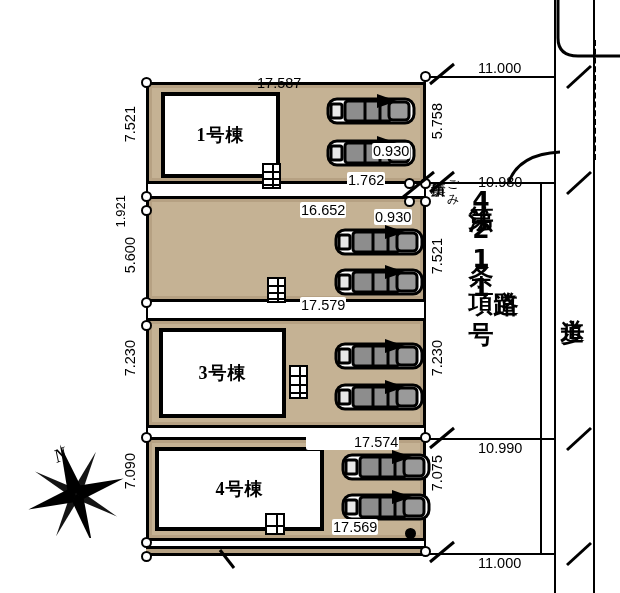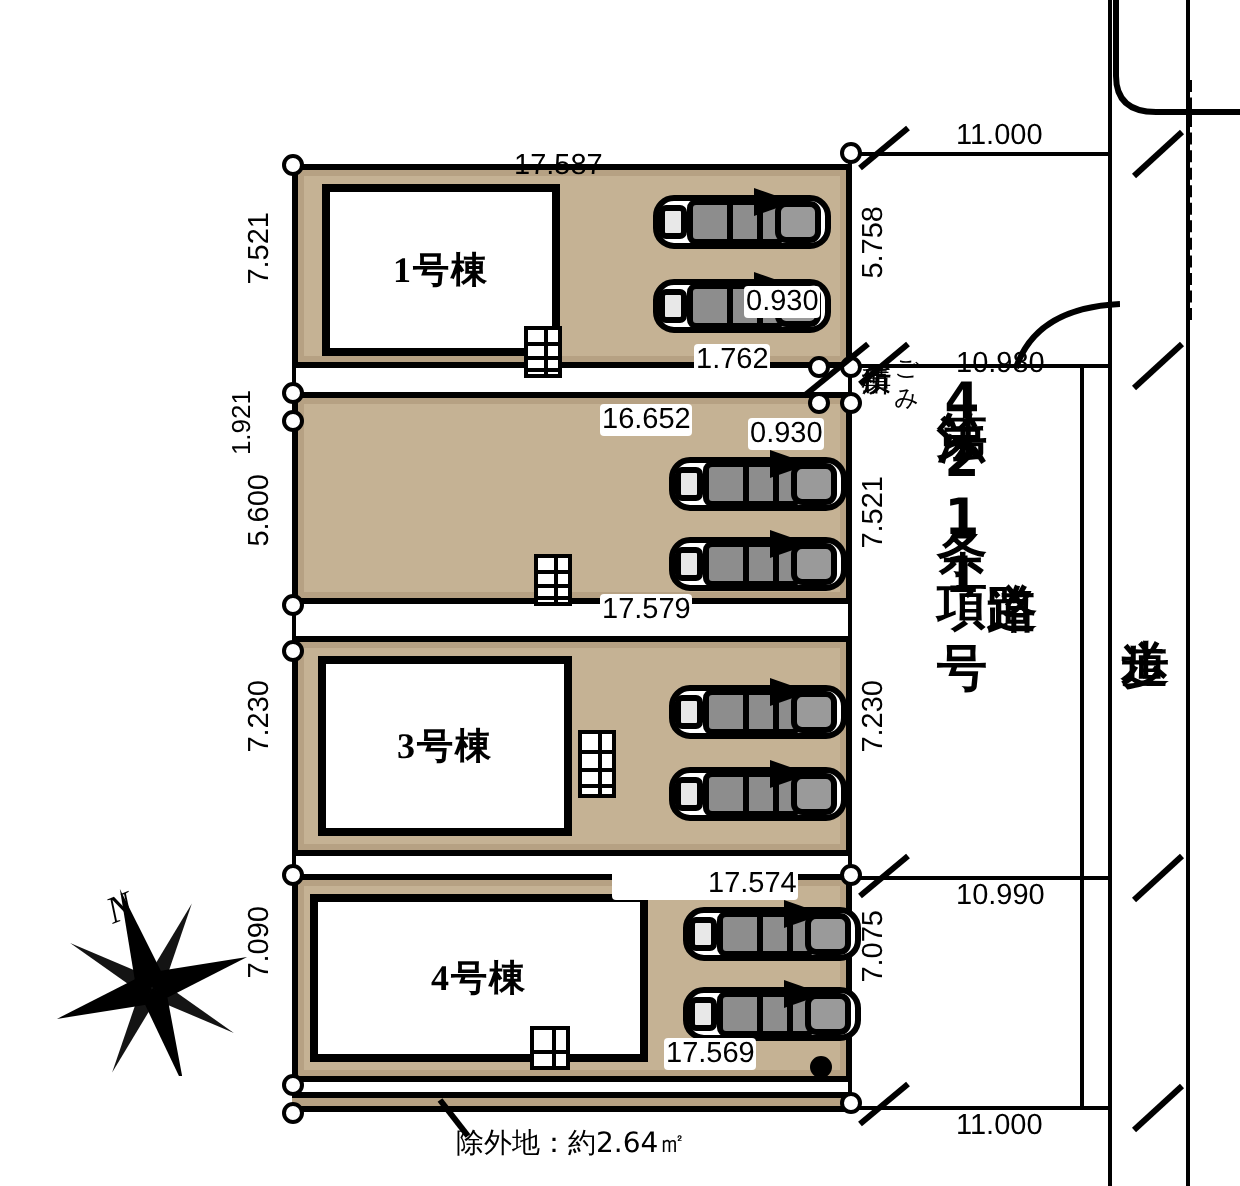--- a/index.html
+++ b/index.html
@@ -293,21 +293,20 @@
   <div class="vtext" style="left:447px;top:172px;font-size:12px;">ごみ</div>
 
   <div class="vtext" style="left:468px;top:186px;font-size:25px;font-weight:bold;">法第42条1項1号</div>
   <div class="vtext" style="left:493px;top:272px;font-size:25px;font-weight:bold;">道路</div>
 
   <div class="vtext" style="left:560px;top:300px;font-size:24px;font-weight:bold;">歩道</div>
 
   <svg class="abs" style="left:214px;top:548px;width:26px;height:22px;">
     <path d="M20,20 L6,2" stroke="#000" stroke-width="3" fill="none"></path>
   </svg>
-  <span class="note" style="left:228px;top:563px;font-size:14px;">除外地：約2.64㎡</span>
 
   <svg class="abs" style="left:28px;top:438px;width:96px;height:100px;" viewBox="0 0 96 100">
     <g fill="#000" transform="rotate(-18 48 56)">
       <path d="M48,4 L55,50 L48,56 L41,50 Z"></path>
       <path d="M48,108 L54,62 L48,56 L42,62 Z"></path>
       <path d="M-2,56 L42,49 L48,56 L42,63 Z"></path>
       <path d="M98,56 L54,49 L48,56 L54,63 Z"></path>
       <path d="M16,22 L46,48 L48,56 L40,54 Z" opacity="0.92"></path>
       <path d="M80,90 L50,64 L48,56 L56,58 Z" opacity="0.92"></path>
       <path d="M80,22 L50,48 L48,56 L56,54 Z" opacity="0.92"></path>

